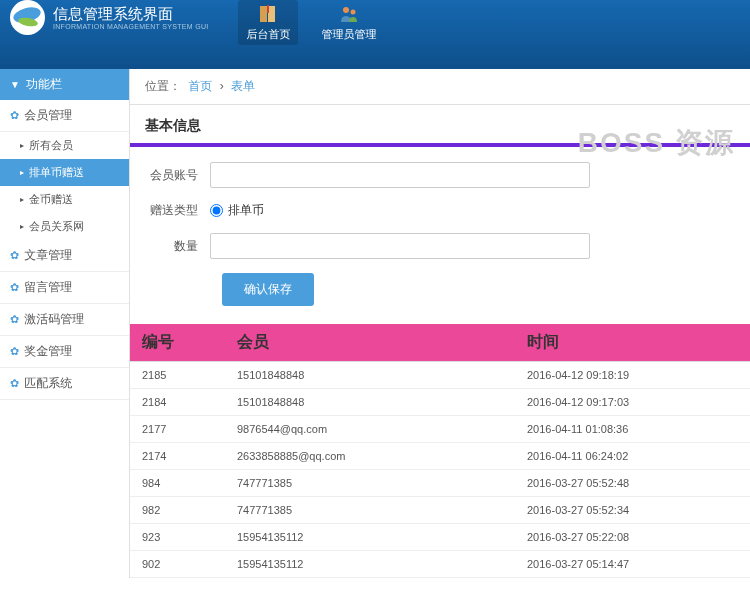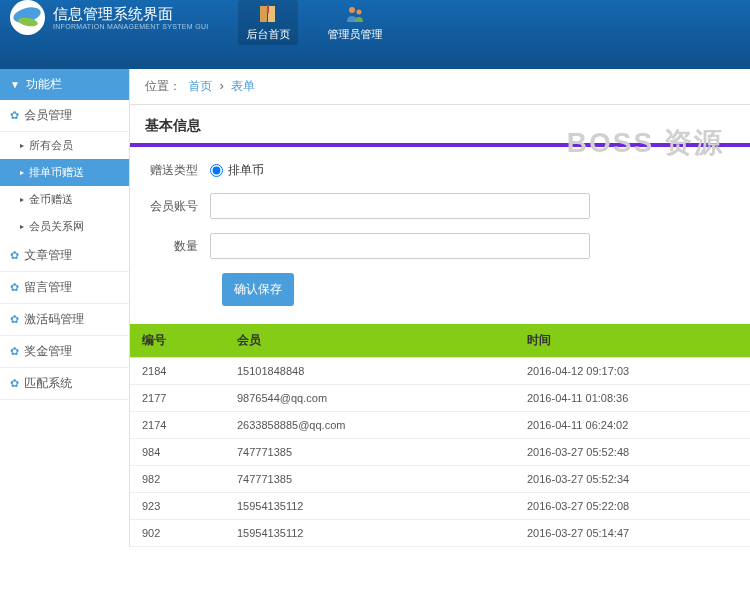--- a/index.html
+++ b/index.html
@@ -6,27 +6,27 @@
     body { font-family: "Microsoft YaHei", Arial, sans-serif; font-size: 12px; color: #333; background: #fff; width: 750px; }
     
     
     .header { background: linear-gradient(to bottom, #1668b0, #0e4f8b); height: 69px; display: flex; align-items: flex-start; padding: 0 10px; }
     .logo { display: flex; align-items: center; gap: 8px; }
     .logo-icon { width: 35px; height: 35px; background: #fff; border-radius: 50%; position: relative; overflow: hidden; }
     .logo-icon::before { content: ''; position: absolute; width: 28px; height: 14px; background: #4a9edb; border-radius: 50%; top: 8px; left: 3px; transform: rotate(-15deg); }
     .logo-icon::after { content: ''; position: absolute; width: 20px; height: 8px; background: #8bc34a; border-radius: 50%; top: 18px; left: 8px; transform: rotate(10deg); }
     .logo-text { color: #fff; font-size: 15px; line-height: 1.2; }
     .logo-sub { color: #a8c8e0; font-size: 7px; letter-spacing: 0.3px; }
-    .nav { display: flex; margin-left: 30px; gap: 21px; }
+    .nav { display: flex; margin-left: 30px; gap: 15px; }
     .nav-item { display: flex; flex-direction: column; align-items: center; gap: 2px; color: #fff; font-size: 11px; cursor: pointer; padding: 3px 8px; }
     .nav-item.active { background: rgba(0,0,0,0.15); border-radius: 3px; }
     .nav-icon { width: 24px; height: 22px; display: flex; align-items: center; justify-content: center; }
     
     
-    .watermark { position: absolute; right: 26px; top: 55px; font-size: 28px; color: #d0d0d0; font-weight: bold; letter-spacing: 2px; pointer-events: none; z-index: 1; }
+    .watermark { position: absolute; right: 15px; top: 55px; font-size: 28px; color: #d0d0d0; font-weight: bold; letter-spacing: 2px; pointer-events: none; z-index: 1; }
     
     
     .main { display: flex; position: relative; }
     
     
     .sidebar { width: 130px; background: #fff; border-right: 1px solid #e0e0e0; }
     .sidebar-title { background: #4a9edb; color: #fff; padding: 7px 10px; font-size: 12px; display: flex; align-items: center; gap: 6px; }
     .sidebar-title .arrow { font-size: 10px; }
     .menu-item { padding: 7px 10px; border-bottom: 1px solid #eee; cursor: pointer; display: flex; align-items: center; gap: 5px; color: #555; }
     .menu-item .icon { color: #4a9edb; font-size: 11px; }
@@ -39,25 +39,25 @@
     .content { flex: 1; position: relative; }
     .breadcrumb { padding: 9px 15px; border-bottom: 1px solid #e0e0e0; font-size: 12px; color: #666; }
     .breadcrumb a { color: #4a9edb; text-decoration: none; margin: 0 4px; }
     .section-title { padding: 12px 15px 8px; font-size: 14px; font-weight: bold; border-bottom: 4px solid #6d28d9; color: #333; }
     .form { padding: 15px 15px 10px; }
     .form-row { display: flex; align-items: center; margin-bottom: 14px; }
     .form-label { width: 65px; text-align: right; padding-right: 12px; color: #555; font-size: 12px; }
     .form-radio { display: flex; align-items: center; gap: 5px; }
     .form-radio input { margin: 0; }
     .form-input { width: 380px; padding: 5px 8px; border: 1px solid #ccc; border-radius: 2px; font-size: 12px; }
-    .btn-submit { margin-left: 77px; background: #4a9edb; color: #fff; border: none; padding: 8px 12px; border-radius: 3px; font-size: 12px; cursor: pointer; }
+    .btn-submit { margin-left: 77px; background: #4a9edb; color: #fff; border: none; padding: 8px 22px; border-radius: 3px; font-size: 12px; cursor: pointer; }
     
     
     .table { width: 100%; border-collapse: collapse; margin-top: 8px; }
-    .table th { text-align: left; padding: 8px 12px; font-weight: bold; font-size: 12px; border-bottom: 1px solid #ddd; color: #333; background: #84cc16; }
+    .table th { text-align: left; padding: 8px 12px; font-weight: bold; font-size: 16px; border-bottom: 1px solid #ddd; color: #333; background: #ec4899; }
     .table td { padding: 7px 12px; border-bottom: 1px solid #eee; font-size: 11px; color: #555; }
     .table th:nth-child(1), .table td:nth-child(1) { width: 95px; }
     .table th:nth-child(2), .table td:nth-child(2) { width: 290px; }
   </style>
 </head>
 <body>
 
 <div class="header">
   <div class="logo">
     <div class="logo-icon"></div>
@@ -146,46 +146,51 @@
   <div class="content">
     <div class="breadcrumb">
       <span>位置：</span>
       <a href="#">首页</a>
       <span>›</span>
       <a href="#">表单</a>
     </div>
     <div class="section-title">基本信息</div>
     <div class="form">
       <div class="form-row">
+        <div class="form-label">会员账号</div>
+        <input type="text" class="form-input" style="">
+      </div>
+      <div class="form-row">
         <div class="form-label">赠送类型</div>
         <label class="form-radio">
           <input type="radio" checked="" style="">
           <span>排单币</span>
         </label>
-      </div>
-      <div class="form-row">
-        <div class="form-label">会员账号</div>
-        <input type="text" class="form-input" style="">
       </div>
       <div class="form-row">
         <div class="form-label">数量</div>
         <input type="text" class="form-input" style="">
       </div>
       <button class="btn-submit">确认保存</button>
     </div>
     <table class="table">
       <thead>
         <tr>
           <th>编号</th>
           <th>会员</th>
           <th>时间</th>
         </tr>
       </thead>
       <tbody id="table-body">
           <tr>
+            <td>2185</td>
+            <td>15101848848</td>
+            <td>2016-04-12 09:18:19</td>
+          </tr>
+          <tr>
             <td>2184</td>
             <td>15101848848</td>
             <td>2016-04-12 09:17:03</td>
           </tr>
           <tr>
             <td>2177</td>
             <td>9876544@qq.com</td>
             <td>2016-04-11 01:08:36</td>
           </tr>
           <tr>

